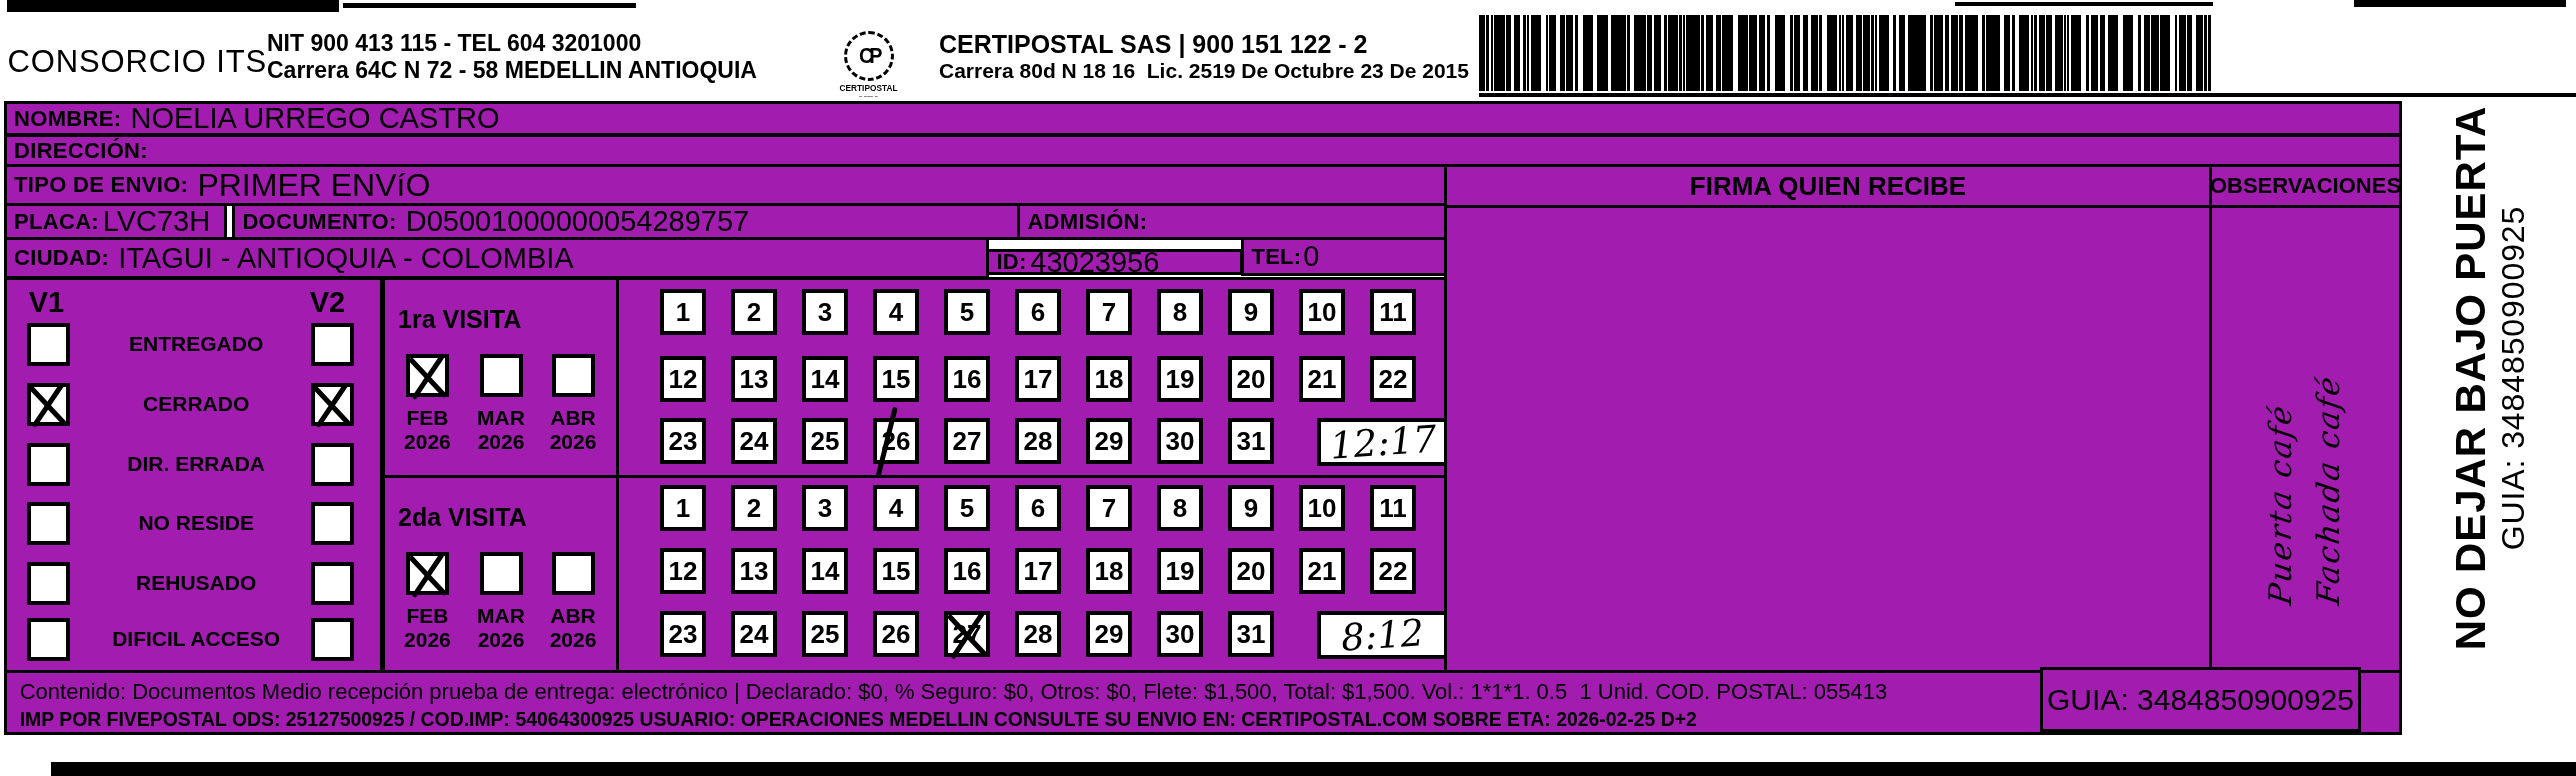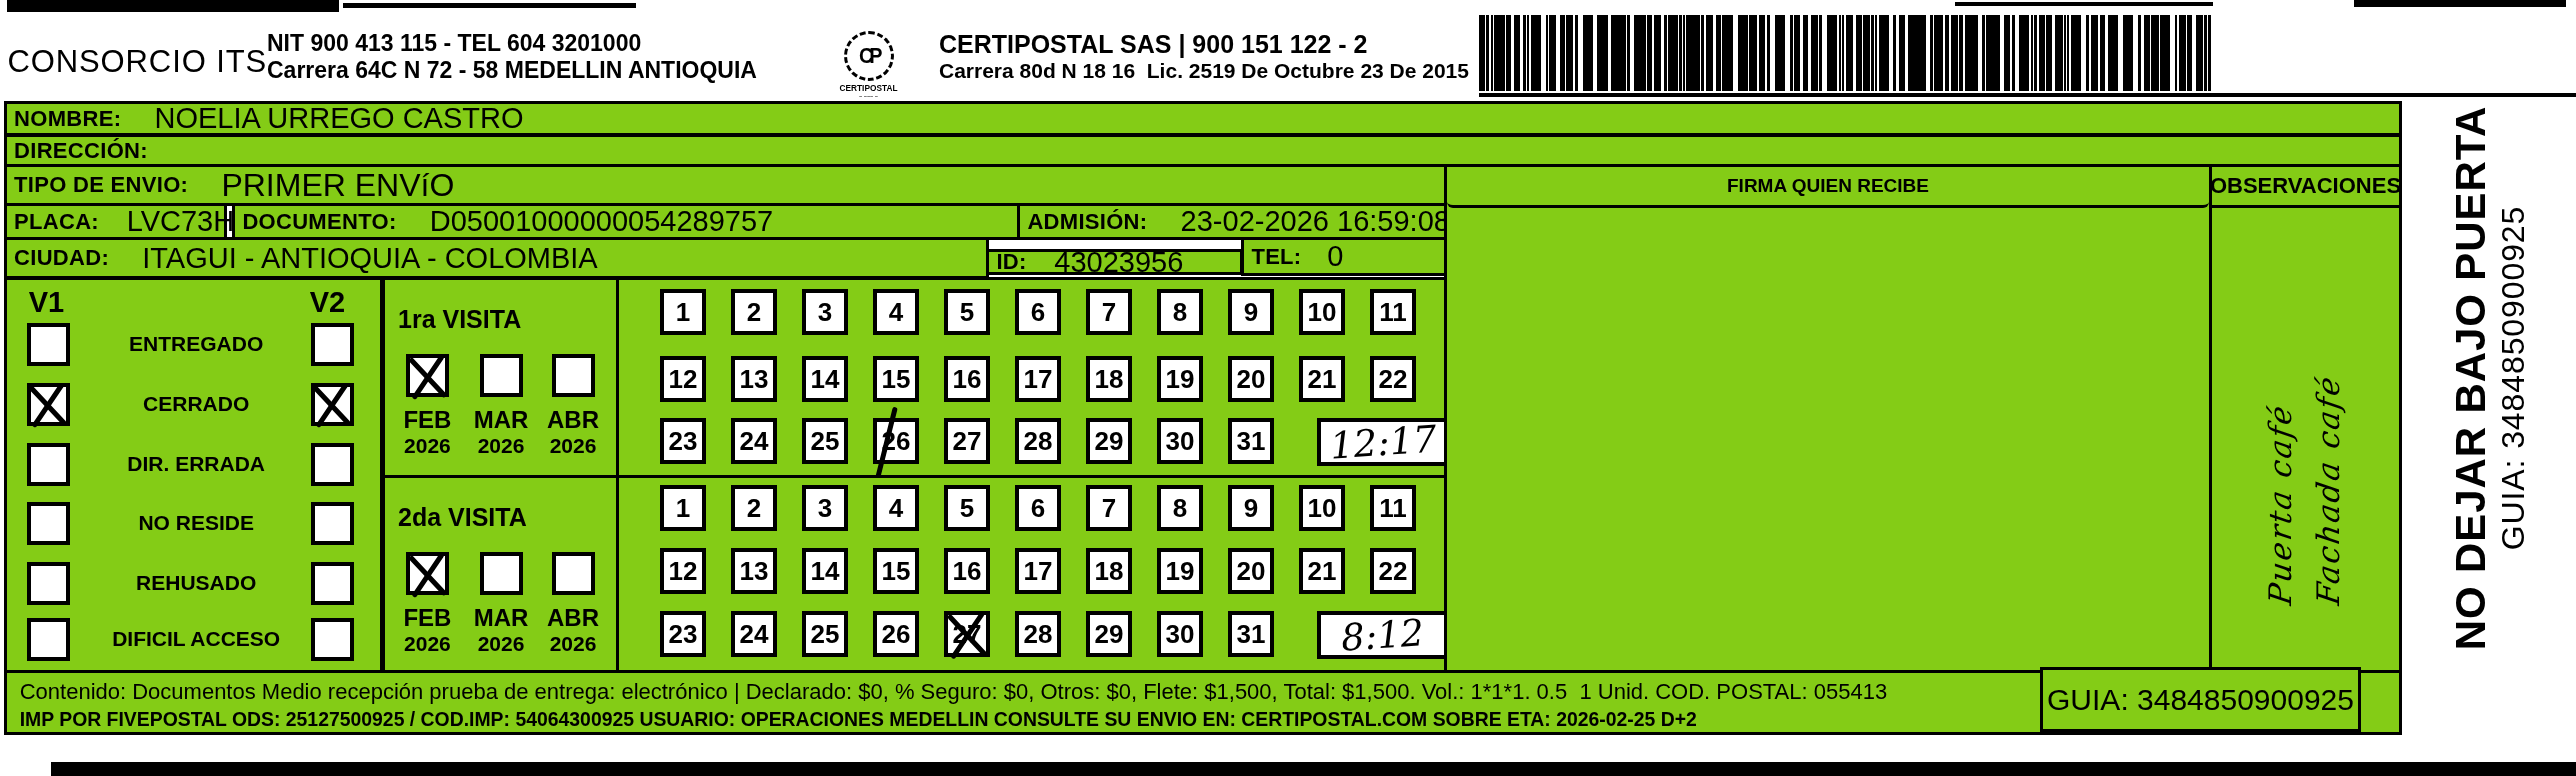--- a/index.html
+++ b/index.html
@@ -1,20 +1,20 @@
 <!DOCTYPE html>
 <html style="font-size:14.8px"><head>
 <meta charset="utf-8">
 <style>
   html,body{margin:0;padding:0;background:#e8e8e8;}
   .page{position:relative;width:2576px;height:777px;background:#fff;overflow:hidden;
         font-family:"Liberation Sans",sans-serif;color:#000;}
   .abs{position:absolute;box-sizing:border-box;}
-  .cell{position:absolute;box-sizing:border-box;border:3.7px solid #000;background:#84cc16;
-        display:flex;align-items:center;gap:24px;}
+  .cell{position:absolute;box-sizing:border-box;border:3.7px solid #000;background:#a21caf;
+        display:flex;align-items:center;}
   .lbl{font-weight:bold;font-size:22px;padding-left:7.4px;white-space:pre;letter-spacing:0.3px;}
   .val{font-size:29px;padding-left:9.2px;white-space:pre;}
   .hdr{justify-content:center;font-weight:bold;}
   .bar-black{position:absolute;background:#000;}
   
   .co-name{position:absolute;left:7.4px;top:44px;font-size:31px;letter-spacing:0.9px;}
   .hline{position:absolute;font-size:23px;font-weight:bold;white-space:pre;}
   
   .logo{position:absolute;left:836px;top:31px;width:65px;text-align:center;}
   .logo-circle{width:44px;height:44px;margin:0 auto;border:3.7px dashed #000;border-radius:50%;
@@ -40,21 +40,21 @@
   
   .v-head{position:absolute;font-size:29px;font-weight:bold;}
   .status-row{position:absolute;left:0;width:100%;height:46px;display:flex;align-items:center;}
   .status-row .cbx.v1{margin-left:20px;}
   .status-row .cbx.v2{margin-left:auto;margin-right:26px;}
   .status-lbl{position:absolute;left:74px;width:231px;text-align:center;font-weight:bold;font-size:21px;}
   
   .visit-title{position:absolute;left:13px;top:25px;font-size:25px;font-weight:bold;}
   .month{position:absolute;width:70px;text-align:center;}
   .month .cbx{margin:0 auto;}
-  .m-lbl{font-size:24px;font-weight:bold;margin-top:9.2px;}
+  .m-lbl{font-size:21px;font-weight:bold;margin-top:9.2px;}
   .m-yr{font-size:21px;font-weight:bold;}
   .day-row{position:absolute;display:flex;gap:25px;}
   .day{position:relative;width:46px;height:46px;border:4.6px solid #000;box-sizing:border-box;
        display:flex;align-items:center;justify-content:center;font-weight:bold;font-size:26px;background:#fff;}
   .time-box{position:relative;width:131px;height:48px;border:4.6px solid #000;box-sizing:border-box;
        margin-left:18.4px;display:flex;align-items:center;justify-content:center;background:#fff;}
   .hand{font-family:"DejaVu Serif",serif;font-style:italic;font-size:37px;transform:rotate(-4deg);white-space:nowrap;}
   
   .rot-wrap{position:absolute;}
   .rot{position:absolute;top:50%;left:50%;transform:translate(-50%,-50%) rotate(-90deg);
@@ -112,21 +112,20 @@
   <div class="cell" style="left:3.7px;top:203px;width:223px;height:37px;">
     <span class="lbl">PLACA:</span>
     <span class="val" style="padding-left:3.7px;">LVC73H</span>
   </div>
   <div class="cell" style="left:224px;top:203px;width:796px;height:37px;margin-left:8px;">
     <span class="lbl">DOCUMENTO:</span>
     <span class="val">D05001000000054289757</span>
   </div>
   <div class="cell" style="left:1017px;top:203px;width:431px;height:37px;">
     <span class="lbl">ADMISIÓN:</span>
-    <span class="val">23-02-2026 16:59:08</span>
   </div>
 
   <div class="cell" style="left:3.7px;top:237px;width:985px;height:42px;">
     <span class="lbl">CIUDAD:</span>
     <span class="val">ITAGUI - ANTIOQUIA - COLOMBIA</span>
   </div>
   <div class="cell" style="left:986px;top:249px;width:257px;height:26px;">
     <span class="lbl">ID:</span>
     <span class="val" style="padding-left:3.7px;">43023956</span>
   </div>
@@ -300,21 +299,21 @@
         <div class="day">29</div>
         <div class="day">30</div>
         <div class="day">31</div>
         <div class="time-box">
           <div class="hand">8:12</div>
         </div>
       </div>
     </div>
 
   <div class="cell" style="left:1444px;top:164px;width:768px;height:509px;padding:0;display:block;">
-    <div class="hdr" style="display:flex;align-items:center;justify-content:center;height:38px;border-bottom:3.7px solid #000;font-size:19px;font-weight:bold;border-radius:6px;">FIRMA QUIEN RECIBE</div>
+    <div class="hdr" style="display:flex;align-items:center;justify-content:center;height:38px;border-bottom:3.7px solid #000;font-size:26px;font-weight:bold;">FIRMA QUIEN RECIBE</div>
     <div style="height:464px;"></div>
   </div>
 
   <div class="cell" style="left:2209px;top:164px;width:193px;height:509px;padding:0;display:block;">
     <div class="hdr" style="display:flex;align-items:center;justify-content:center;height:38px;border-bottom:3.7px solid #000;font-size:22px;font-weight:bold;">OBSERVACIONES</div>
     <div class="rot-wrap" style="left:2214px;top:304px;width:184px;height:369px;position:absolute;left:0;top:138px;width:184px;height:369px;">
       <div class="rot">
         <span class="obs-note">Puerta café</span>
         <span class="obs-note">Fachada café</span>
       </div>

